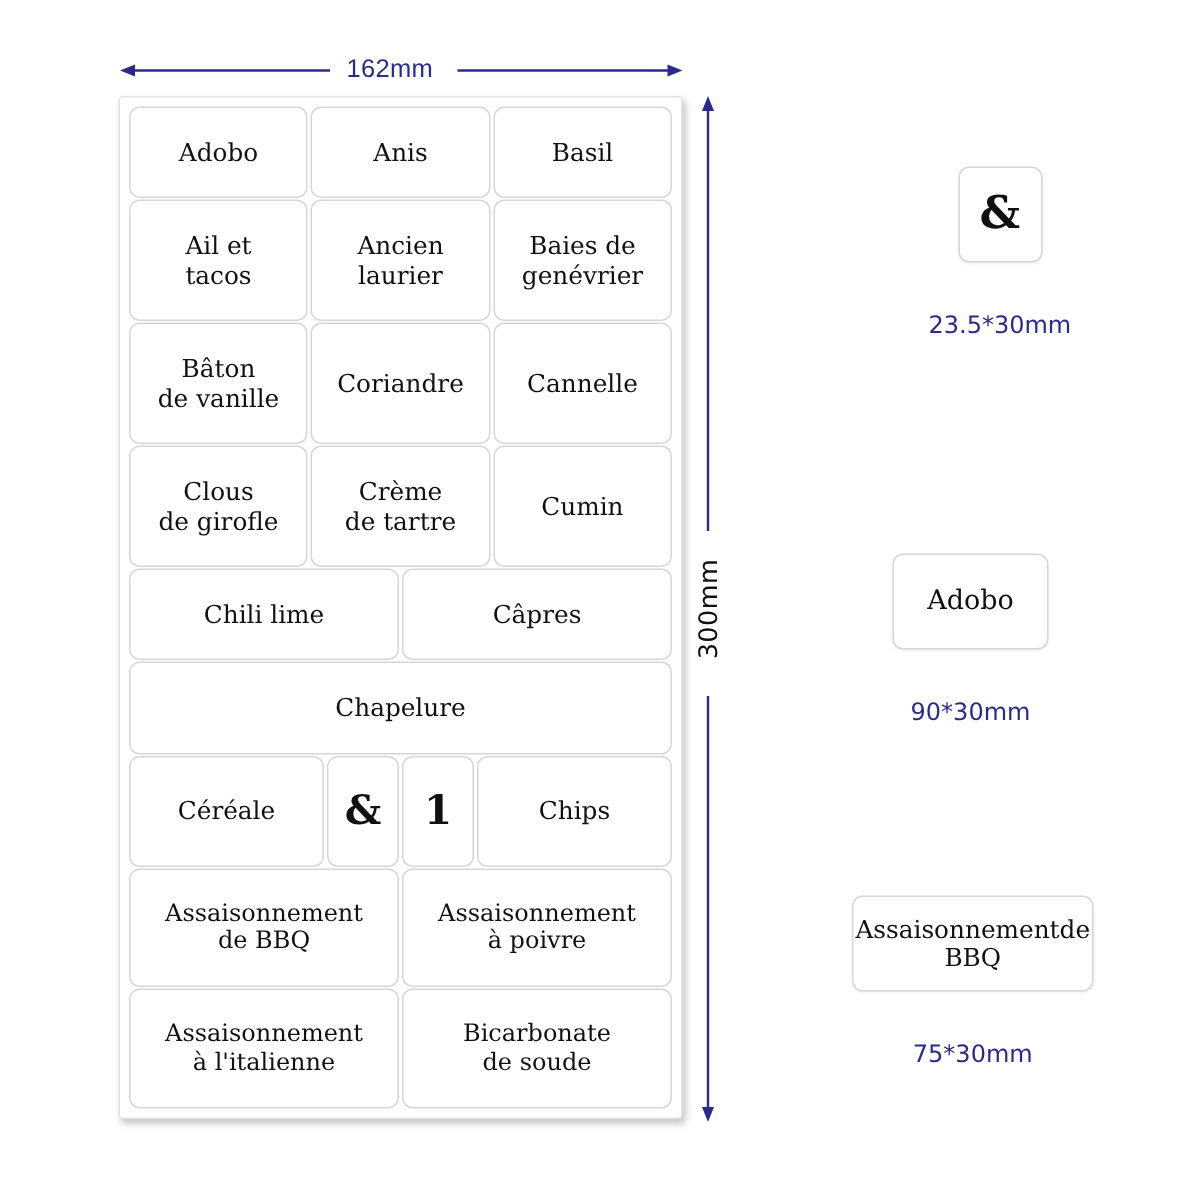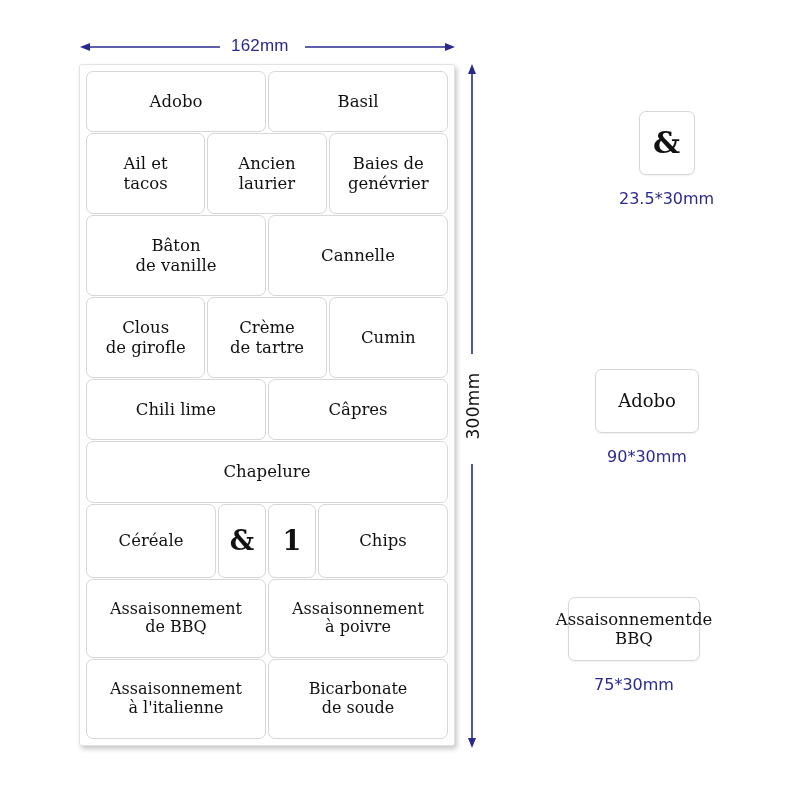--- a/index.html
+++ b/index.html
@@ -104,23 +104,23 @@
     justify-content: center;
     text-align: center;
     font-family: "DejaVu Serif", serif;
     color: #111111;
     line-height: 1.18;
     box-sizing: border-box;
     box-shadow: 0 1px 2px rgba(0,0,0,0.06);
   }
   #sample-amp .sample-label { width: 56px; height: 64px; font-size: 30px; font-weight: 600; }
   #sample-adobo .sample-label { width: 104px; height: 64px; font-size: 18px; }
-  #sample-bbq .sample-label { width: 132px; height: 64px; font-size: 16.5px; }
+  #sample-bbq .sample-label { width: 161px; height: 64px; font-size: 16.5px; }
   .sample-caption {
-    margin-top: 14px;
+    margin-top: 32px;
     font-family: "DejaVu Sans", sans-serif;
     font-size: 16px;
     color: #2a2a8e;
     white-space: nowrap;
   }
 </style>
 </head>
 <body>
 
 <div class="dim-text-h" style="left:231px; top:36px;">162mm</div>
@@ -141,20 +141,25 @@
 
 <div id="label-sheet">
     <div class="sheet-row">
       <div class="cell w1">
         <div>
           <span class="ln">Adobo</span>
         </div>
       </div>
       <div class="cell w1">
         <div>
+          <span class="ln">Anis</span>
+        </div>
+      </div>
+      <div class="cell w1">
+        <div>
           <span class="ln">Basil</span>
         </div>
       </div>
     </div>
     <div class="sheet-row">
       <div class="cell w1">
         <div>
           <span class="ln">Ail  et</span>
           <span class="ln">tacos</span>
         </div>
@@ -170,20 +175,25 @@
           <span class="ln">Baies de</span>
           <span class="ln">genévrier</span>
         </div>
       </div>
     </div>
     <div class="sheet-row">
       <div class="cell w1">
         <div>
           <span class="ln">Bâton</span>
           <span class="ln">de vanille</span>
+        </div>
+      </div>
+      <div class="cell w1">
+        <div>
+          <span class="ln">Coriandre</span>
         </div>
       </div>
       <div class="cell w1">
         <div>
           <span class="ln">Cannelle</span>
         </div>
       </div>
     </div>
     <div class="sheet-row">
       <div class="cell w1">

